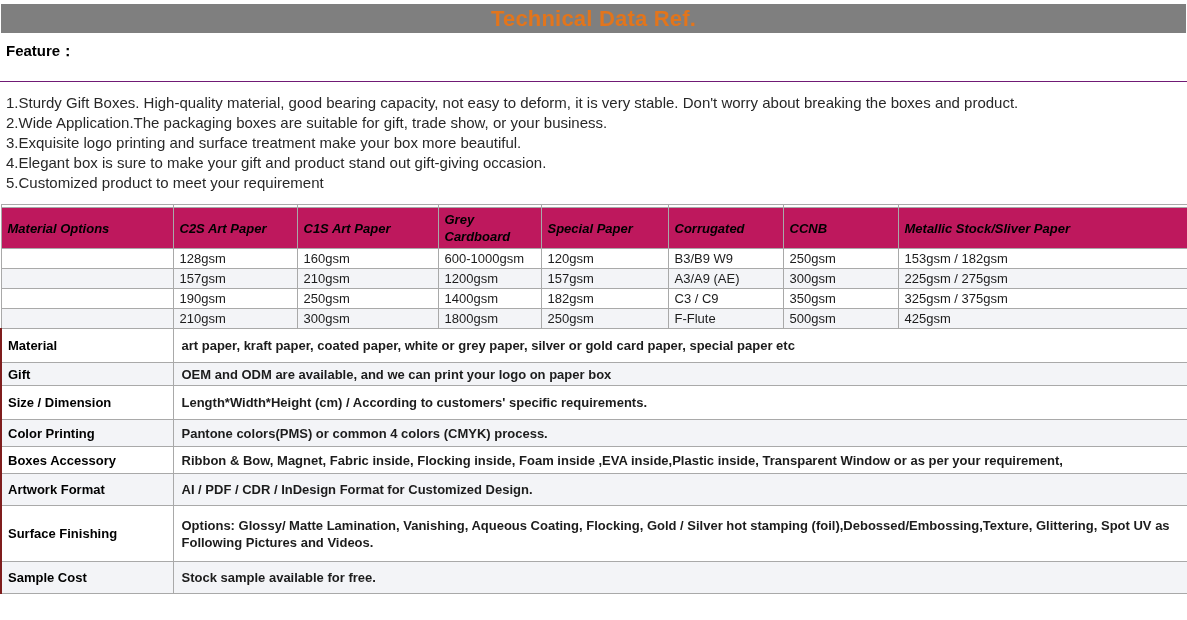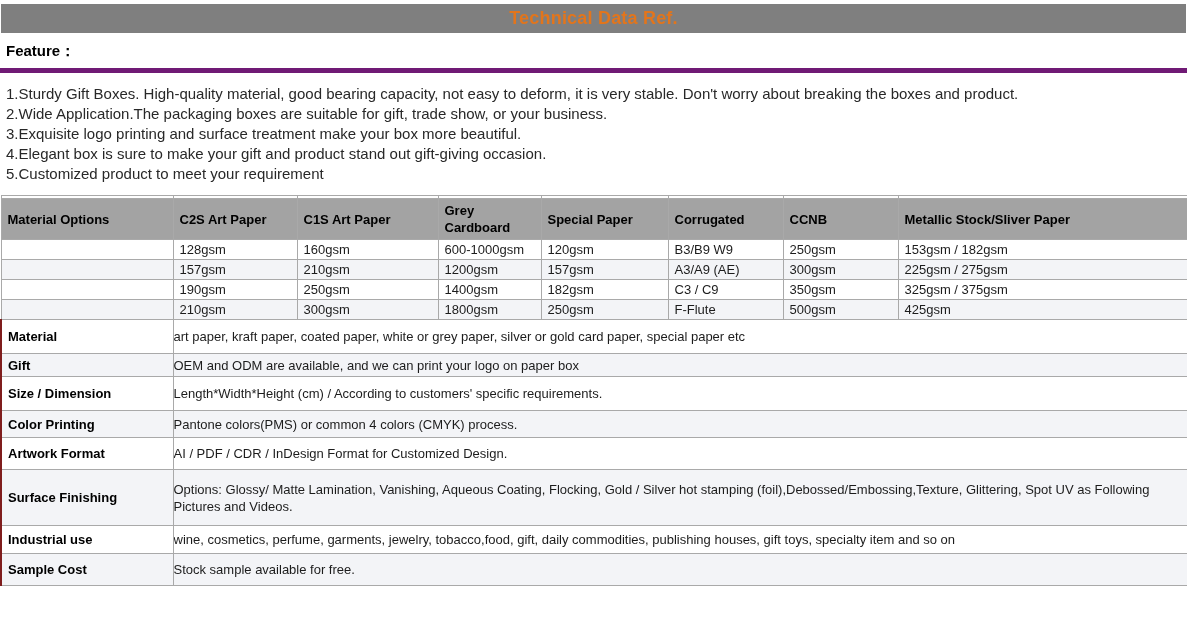--- a/index.html
+++ b/index.html
@@ -18,30 +18,30 @@
   .title-bar {
     margin: 4px 1px 0 1px;
     height: 29px;
     background: #7f7f7f;
     display: flex;
     align-items: center;
     justify-content: center;
   }
   .title-bar .title-text {
     color: #e2751c;
-    font-size: 18px;
+    font-size: 22px;
     font-weight: bold;
     letter-spacing: 0.2px;
   }
   .feature-heading {
     font-size: 15px;
     font-weight: bold;
     color: #000000;
-    padding: 9px 6px 7px 6px;
-    border-bottom: 5px solid #701a75;
+    padding: 9px 6px 20px 6px;
+    border-bottom: 1px solid #701a75;
   }
   .feature-list {
     padding: 11px 6px 8px 6px;
     font-size: 15px;
     color: #282828;
   }
   .feature-list .feature-item {
     line-height: 20px;
     white-space: nowrap;
   }
@@ -59,28 +59,28 @@
     vertical-align: middle;
     overflow: hidden;
     color: #1c1c1c;
     line-height: 17px;
   }
   .spec-table th {
     font-weight: bold;
     color: #000000;
   }
   .spec-table tr:nth-child(even) { background: #f3f4f7; }
-  .spec-table tr.header-row { background: #a3a3a3; }
+  .spec-table tr.header-row { background: #be185d; font-style: italic; }
   .spec-table tr.header-row th { padding: 3px 6px; }
   .spec-table tr.spacer-row td { padding: 0; }
   .spec-table tr.spec-row .label-cell {
     border-left: 2px solid #7f1d1d;
     padding-left: 6px;
   }
-  .spec-table tr.spec-row .value-cell { padding: 2px 0; }
+  .spec-table tr.spec-row .value-cell { padding: 2px 8px; font-weight: bold; }
 </style>
 </head>
 <body>
 
 <div class="page">
 
   <div class="title-bar">
     <span class="title-text">Technical Data Ref.</span>
   </div>
 
@@ -175,32 +175,32 @@
           <td colspan="7" class="value-cell">OEM and ODM are available, and we can print your logo on paper box</td>
         </tr>
         <tr class="spec-row" style="height: 34px;">
           <th class="label-cell">Size / Dimension</th>
           <td colspan="7" class="value-cell">Length*Width*Height (cm) / According to customers' specific requirements.</td>
         </tr>
         <tr class="spec-row" style="height: 27px;">
           <th class="label-cell">Color Printing</th>
           <td colspan="7" class="value-cell">Pantone colors(PMS) or common 4 colors (CMYK) process.</td>
         </tr>
+        <tr class="spec-row" style="height: 27px;">
+          <th class="label-cell">Boxes Accessory</th>
+          <td colspan="7" class="value-cell">Ribbon &amp; Bow, Magnet, Fabric inside, Flocking inside, Foam inside ,EVA inside,Plastic inside, Transparent Window or as per your requirement,</td>
+        </tr>
         <tr class="spec-row" style="height: 32px;">
           <th class="label-cell">Artwork Format</th>
           <td colspan="7" class="value-cell">AI / PDF / CDR / InDesign Format for Customized Design.</td>
         </tr>
         <tr class="spec-row" style="height: 56px;">
           <th class="label-cell">Surface Finishing</th>
           <td colspan="7" class="value-cell">Options: Glossy/ Matte Lamination, Vanishing, Aqueous Coating, Flocking, Gold / Silver hot stamping (foil),Debossed/Embossing,Texture, Glittering, Spot UV as Following Pictures and Videos.</td>
         </tr>
-        <tr class="spec-row" style="height: 28px;">
-          <th class="label-cell">Industrial use</th>
-          <td colspan="7" class="value-cell">wine, cosmetics, perfume, garments, jewelry, tobacco,food, gift, daily commodities, publishing houses, gift toys, specialty item and so on</td>
-        </tr>
         <tr class="spec-row" style="height: 32px;">
           <th class="label-cell">Sample Cost</th>
           <td colspan="7" class="value-cell">Stock sample available for free.</td>
         </tr>
       </tbody>
   </table>
 
 </div>
 
 </body></html>

